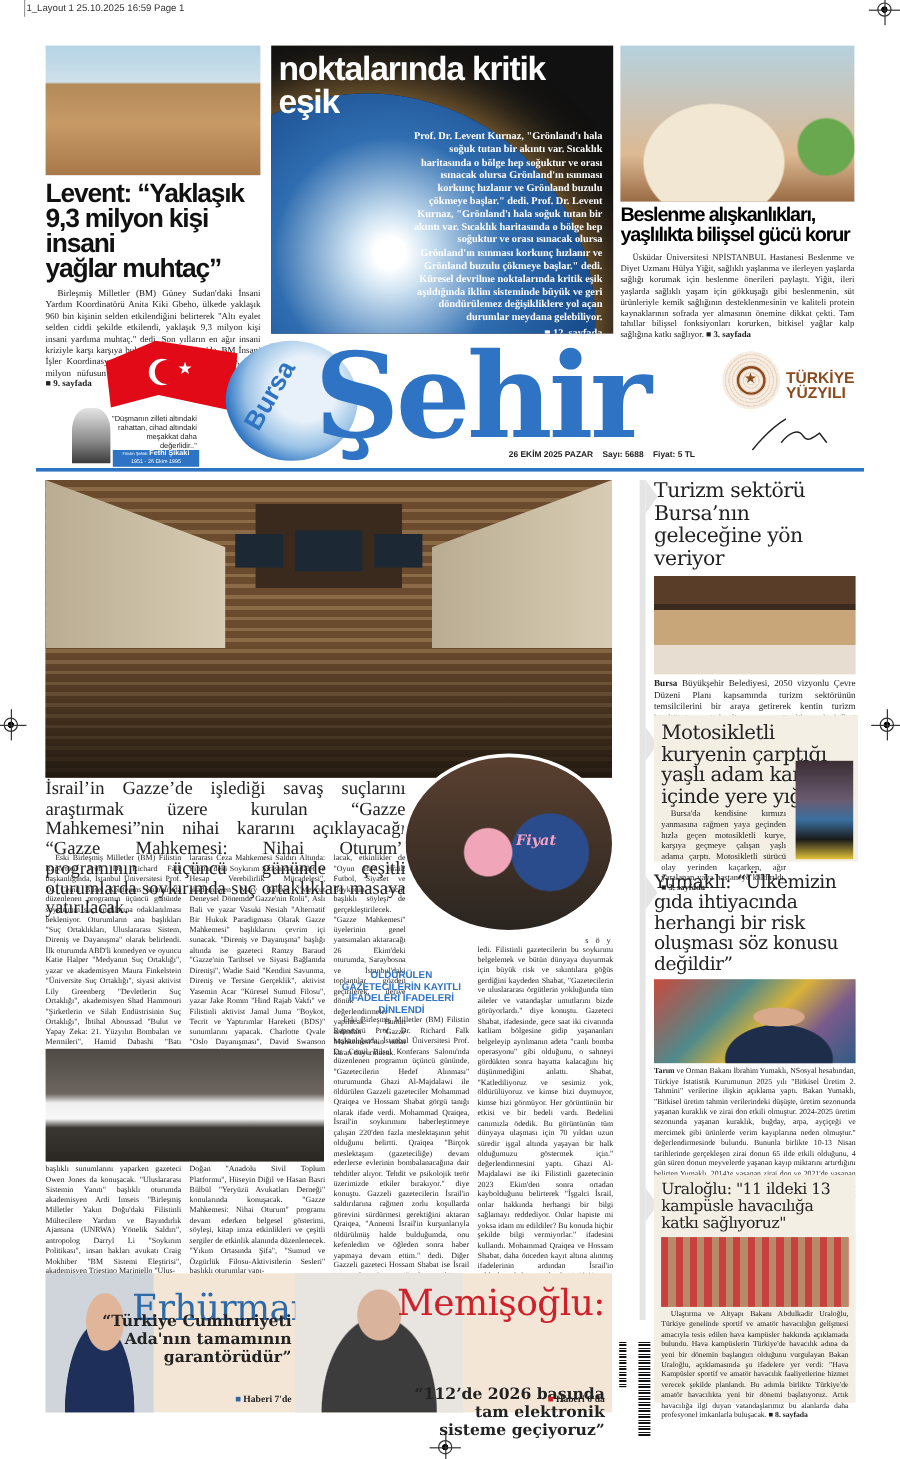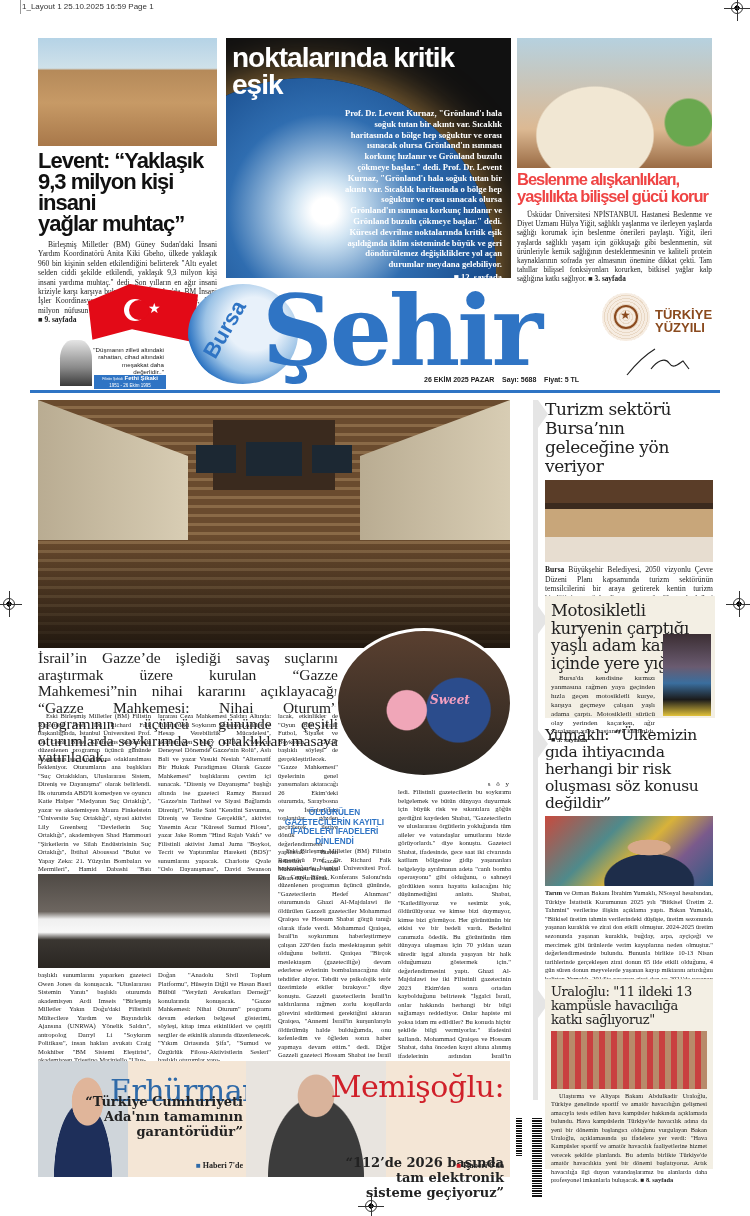--- a/index.html
+++ b/index.html
@@ -105,21 +105,21 @@
   <div class="abs globe-text" style="left:110px;top:70px;width:166px;">
     <span>Prof. Dr. Levent Kurnaz, "Grönland'ı hala soğuk tutan bir akıntı var. Sıcaklık haritasında o bölge hep soğuktur ve orası ısınacak olursa Grönland'ın ısınması korkunç hızlanır ve Grönland buzulu çökmeye başlar." dedi. Prof. Dr. Levent Kurnaz, "Grönland'ı hala soğuk tutan bir akıntı var. Sıcaklık haritasında o bölge hep soğuktur ve orası ısınacak olursa Grönland'ın ısınması korkunç hızlanır ve Grönland buzulu çökmeye başlar." dedi. Küresel devrilme noktalarında kritik eşik aşıldığında iklim sisteminde büyük ve geri döndürülemez değişikliklere yol açan durumlar meydana gelebiliyor.</span>
     <div class="ref" style="margin-top:2px;">12. sayfada</div>
   </div>
 </div>
 
 <div class="abs" style="left:517px;top:38px;width:195px;height:130px;">
   <div class="photo-food" style="width:195px;height:130px;"></div>
 </div>
 <div class="abs" style="left:517px;top:171px;width:195px;">
-  <div class="head-cond" style="font-size:16.5px;line-height:17px;color:#ef4444;">
+  <div class="head-cond" style="font-size:16.5px;line-height:17px;color:#000000;">
     <div>Beslenme alışkanlıkları,</div>
     <div>yaşlılıkta bilişsel gücü korur</div>
   </div>
   <div class="bodytext" style="margin-top:5px;font-size:7.3px;line-height:9.2px;text-indent:10px;">
     <span>Üsküdar Üniversitesi NPİSTANBUL Hastanesi Beslenme ve Diyet Uzmanı Hülya Yiğit, sağlıklı yaşlanma ve ilerleyen yaşlarda sağlığı korumak için beslenme önerileri paylaştı. Yiğit, ileri yaşlarda sağlıklı yaşam için gökkuşağı gibi beslenmenin, süt ürünleriyle kemik sağlığının desteklenmesinin ve kaliteli protein kaynaklarının sofrada yer almasının önemine dikkat çekti. Tam tahıllar bilişsel fonksiyonları korurken, bitkisel yağlar kalp sağlığına katkı sağlıyor.</span>
     <span class="ref">3. sayfada</span>
   </div>
 </div>
 
 <div class="abs flag" style="left:88px;top:284px;width:110px;height:58px;">
@@ -163,21 +163,21 @@
   <div class="abs hall-wall-l" style="left:0;top:0;width:150px;height:140px;clip-path:polygon(0 0,100% 40%,100% 100%,0 100%);"></div>
   <div class="abs hall-wall-l" style="right:0;top:0;width:150px;height:140px;clip-path:polygon(0 40%,100% 0,100% 100%,0 100%);"></div>
   <div class="abs hall-stage" style="left:175px;top:20px;width:122px;height:70px;"></div>
   <div class="abs hall-screen" style="left:158px;top:45px;width:40px;height:28px;"></div>
   <div class="abs hall-screen" style="left:208px;top:42px;width:56px;height:34px;"></div>
   <div class="abs hall-screen" style="left:274px;top:45px;width:40px;height:28px;"></div>
 </div>
 
 <div class="abs lede" style="left:38px;top:650px;width:300px;">İsrail’in Gazze’de işlediği savaş suçlarını araştırmak üzere kurulan “Gazze Mahkemesi”nin nihai kararını açıklayacağı “Gazze Mahkemesi: Nihai Oturum” programının üçüncü gününde çeşitli oturumlarda soykırımda suç ortaklıkları masaya yatırılacak.</div>
 <div class="abs kids" style="left:335px;top:628px;width:178px;height:150px;">
-  <div class="abs" style="left:92px;top:62px;color:#f4a0c0;font:italic bold 12px 'DejaVu Serif',serif;">Sweet</div>
+  <div class="abs" style="left:92px;top:62px;color:#f4a0c0;font:italic bold 12px 'DejaVu Serif',serif;">Fiyat</div>
 </div>
 
 <div class="abs bodytext" style="left:38px;top:712px;width:113px;font-size:6.6px;line-height:8.5px;text-indent:8px;">Eski Birleşmiş Milletler (BM) Filistin Raportörü Prof. Dr. Richard Falk başkanlığında, İstanbul Üniversitesi Prof. Dr. Cemil Bilsel Konferans Salonu'nda düzenlenen programın üçüncü gününde soykırımın suç ortaklarına odaklanılması bekleniyor. Oturumların ana başlıkları "Suç Ortaklıkları, Uluslararası Sistem, Direniş ve Dayanışma" olarak belirlendi. İlk oturumda ABD'li komedyen ve oyuncu Katie Halper "Medyanın Suç Ortaklığı", yazar ve akademisyen Maura Finkelstein "Üniversite Suç Ortaklığı", siyasi aktivist Lily Greenberg "Devletlerin Suç Ortaklığı", akademisyen Shad Hammouri "Şirketlerin ve Silah Endüstrisinin Suç Ortaklığı", İbtihal Aboussad "Bulut ve Yapay Zeka: 21. Yüzyılın Bombaları ve Mermileri", Hamid Dabashi "Batı Medeniyeti ve Suç Ortaklığı"</div>
 
 <div class="abs bodytext" style="left:158px;top:712px;width:113px;font-size:6.6px;line-height:8.5px;">lararası Ceza Mahkemesi Saldırı Altında: Filistin'deki Soykırım Sırasında Adalet ve Hesap Verebilirlik Mücadelesi", akademisyen Mary Kaldor "Mevcut Deneysel Dönemde Gazze'nin Rolü", Aslı Bali ve yazar Vasuki Nesiah "Alternatif Bir Hukuk Paradigması Olarak Gazze Mahkemesi" başlıklarını çevrim içi sunacak. "Direniş ve Dayanışma" başlığı altında ise gazeteci Ramzy Baraud "Gazze'nin Tarihsel ve Siyasi Bağlamda Direnişi", Wadie Said "Kendini Savunma, Direniş ve Tersine Gerçeklik", aktivist Yasemin Acar "Küresel Sumud Filosu", yazar Jake Romm "Hind Rajab Vakfı" ve Filistinli aktivist Jamal Juma "Boykot, Tecrit ve Yaptırımlar Hareketi (BDS)" sunumlarını yapacak. Charlotte Qvale "Oslo Dayanışması", David Swanson "Savaşın Ötesinde Dünya", Metin</div>
 
 <div class="abs bodytext" style="left:278px;top:712px;width:60px;font-size:6.6px;line-height:8.5px;">lacak, etkinlikler de "Oyun Bitti İsrail! Futbol, Siyaset ve Boykotun Gücü" başlıklı söyleşi de gerçekleştirilecek. "Gazze Mahkemesi" üyelerinin genel yansımaları aktaracağı 26 Ekim'deki oturumda, Saraybosna ve İstanbul'daki toplantılar gözden geçirilerek, ileriye dönük değerlendirmeler yapılacak. Bunun ardından "Gazze Mahkemesi"nin nihai kararı duyurulacak.</div>
 <div class="abs" style="left:278px;top:808px;width:113px;">
   <div class="subhead">ÖLDÜRÜLEN GAZETECİLERİN KAYITLI İFADELERİ İFADELERİ DİNLENDİ</div>
   <div class="bodytext" style="font-size:6.6px;line-height:8.5px;text-indent:8px;margin-top:1px;">Eski Birleşmiş Milletler (BM) Filistin Raportörü Prof. Dr. Richard Falk başkanlığında, İstanbul Üniversitesi Prof. Dr. Cemil Bilsel Konferans Salonu'nda düzenlenen programın üçüncü gününde, "Gazetecilerin Hedef Alınması" oturumunda Ghazi Al-Majdalawi ile öldürülen Gazzeli gazeteciler Mohammad Qraiqea ve Hossam Shabat görgü tanığı olarak ifade verdi. Mohammad Qraiqea, İsrail'in soykırımını haberleştirmeye çalışan 220'den fazla meslektaşının şehit olduğunu belirtti. Qraiqea "Birçok meslektaşım (gazeteciliğe) devam ederlerse evlerinin bombalanacağına dair tehditler alıyor. Tehdit ve psikolojik terör üzerimizde etkiler bırakıyor." diye konuştu. Gazzeli gazetecilerin İsrail'in saldırılarına rağmen zorlu koşullarda görevini sürdürmesi gerektiğini aktaran Qraiqea, "Annemi İsrail'in kurşunlarıyla öldürülmüş halde bulduğumda, onu kefenledim ve öğleden sonra haber yapmaya devam ettim." dedi. Diğer Gazzeli gazeteci Hossam Shabat ise İsrail için sadece "gazeteci" olmanın bir suç sayıldığını</div>

